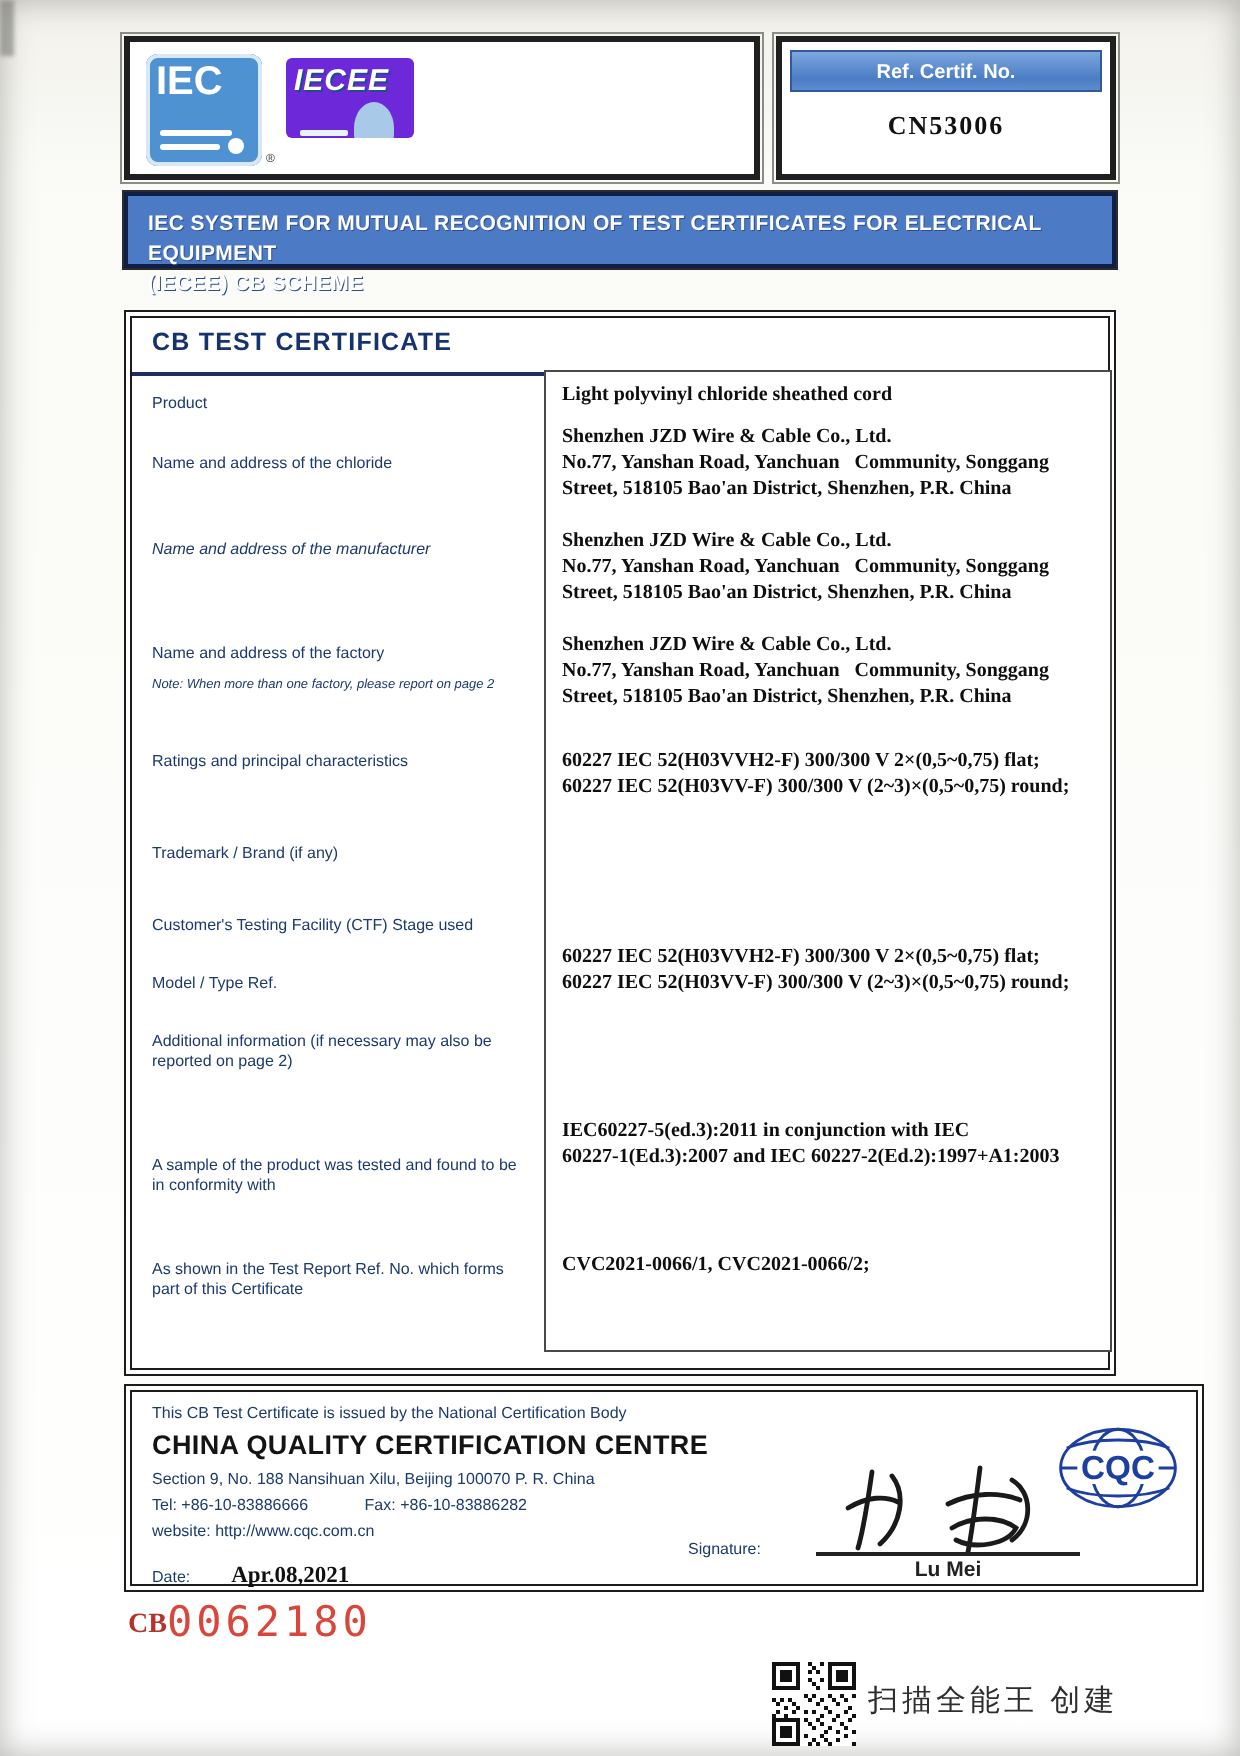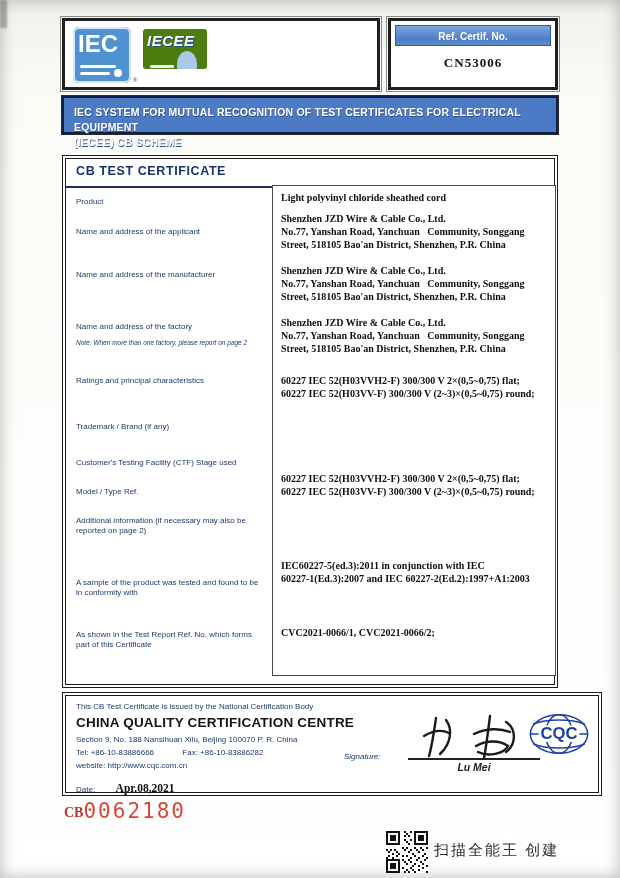--- a/index.html
+++ b/index.html
@@ -7,26 +7,26 @@
   .page{ position:relative; width:620px; height:878px; margin:0 auto; overflow:hidden;
          background:linear-gradient(180deg,#f2f1ec 0%,#fafaf6 10%,#fdfdfb 55%,#ffffff 100%);
          box-shadow:inset 0 0 16px rgba(55,55,50,.35); }
   .smudge{ position:absolute; left:0; top:306; width:7px; height:28px; background:#6a6a64; opacity:.5; filter:blur(1px); }
 
   
   .logo-box{ position:absolute; left:62px; top:18px; width:318px; height:72px; background:#fff;
              border:3px solid #1f1f1f; outline:1px solid #8c8c86; outline-offset:1px; }
   .iec{ position:absolute; left:8px; top:6px; width:58px; height:56px; background:#4e92d2; border-radius:6px;
         box-shadow:inset 0 0 0 2px #d9e7f6, inset 0 0 0 5px #4e92d2; }
-  .iec .txt{ position:absolute; left:5px; top:3px; color:#fff; font-weight:bold; font-size:24px; letter-spacing:0; }
+  .iec .txt{ position:absolute; left:5px; top:3px; color:#fff; font-weight:bold; font-size:20px; letter-spacing:0; }
   .iec .bar1{ position:absolute; left:7px; bottom:15px; width:36px; height:3.5px; background:#fff; border-radius:2px; }
   .iec .bar2{ position:absolute; left:7px; bottom:8px; width:30px; height:3.5px; background:#fff; border-radius:2px; }
   .iec .dot{ position:absolute; right:9px; bottom:6px; width:8px; height:8px; background:#fff; border-radius:50%; }
   .reg{ position:absolute; left:68px; top:56px; font-size:6px; color:#333; }
-  .iecee{ position:absolute; left:78px; top:8px; width:64px; height:40px; background:#4d7c0f; border-radius:3px; overflow:hidden; }
+  .iecee{ position:absolute; left:78px; top:8px; width:64px; height:40px; background:#6d28d9; border-radius:3px; overflow:hidden; }
   .iecee .txt{ position:absolute; left:4px; top:3px; color:#fff; font-weight:bold; font-style:italic; font-size:15px;
                text-shadow:1px 1px 0 #1d4e86; letter-spacing:.5px; }
   .iecee .bulb{ position:absolute; left:34px; top:22px; width:20px; height:26px; background:#a9c9e9; border-radius:50% 50% 40% 40%; }
   .iecee .b{ position:absolute; left:7px; height:2.5px; background:#e9f1fa; width:24px; border-radius:1px; }
   .iecee .b1{ top:36px; } .iecee .b2{ top:41px; } .iecee .b3{ top:46px; width:30px; }
 
   .ref-box{ position:absolute; left:388px; top:18px; width:170px; height:72px; background:#fff;
             border:3px solid #1f1f1f; outline:1px solid #8c8c86; outline-offset:1px; }
   .ref-head{ margin:4px; height:21px; line-height:21px; text-align:center; color:#fff; font-weight:bold; font-size:10px;
              background:linear-gradient(180deg,#7ca7de 0%,#4c7dc5 70%,#5c8cce 100%); border:1px solid #33599a; }
@@ -39,42 +39,42 @@
            line-height:1.45; padding:7px 10px; white-space:pre-line; letter-spacing:.2px;
            text-shadow:.5px .5px 0 #2c4d8c; }
 
   
   .main-box{ position:absolute; left:62px; top:155px; width:496px; height:533px; background:#fff;
              border:4px double #1c1c1c; }
   .cert-title{ position:absolute; left:10px; top:5px; color:#17336e; font-weight:bold; font-size:12.5px; letter-spacing:.6px; }
   .title-rule{ position:absolute; left:0; top:27px; width:100%; border-top:2px solid #1c2f5e; }
   .lbl{ position:absolute; left:10px; width:188px; color:#1c3a6e; font-size:8px; line-height:1.25; }
   .lbl-note{ position:absolute; left:10px; width:188px; color:#1c3a6e; font-size:6.5px; font-style:italic; }
-  .l1{ top:38px; } .l2{ top:68px; } .l3{ top:111px; } .l4{ top:163px; } .n4{ top:180px; }
+  .l1{ top:38px; } .l2{ top:68px; } .l3{ top:111px;font-style:italic; } .l4{ top:163px; } .n4{ top:180px; }
   .l5{ top:217px; } .l6{ top:263px; } .l7{ top:299px; } .l8{ top:328px; } .l9{ top:357px; }
   .l10{ top:419px; } .l11{ top:471px; }
   .value-box{ position:absolute; left:206px; top:26px; width:284px; height:491px; border:1px solid #4a4a4a; background:#fff; }
   .val{ position:absolute; left:8px; width:268px; font-family:"Liberation Serif", serif; font-weight:bold;
         font-size:10px; line-height:1.32; color:#0e0e0e; white-space:pre-line; }
   .v1{ top:5px; } .v2{ top:26px; } .v3{ top:78px; } .v4{ top:130px; } .v5{ top:188px; }
   .v6{ top:286px; } .v7{ top:328px; } .v8{ top:373px; } .v9{ top:440px; }
 
   
   .footer-box{ position:absolute; left:62px; top:692px; width:540px; height:104px; background:#fff;
                border:4px double #1c1c1c; }
   .issued{ position:absolute; left:10px; top:6px; color:#1c3a6e; font-size:8px; }
   .org{ position:absolute; left:10px; top:19px; color:#141414; font-weight:bold; font-size:13.5px; letter-spacing:.2px; }
   .addr{ position:absolute; left:10px; top:39px; color:#1c3a6e; font-size:8px; }
   .telfax{ position:absolute; left:10px; top:52px; color:#1c3a6e; font-size:8px; }
   .telfax .fax{ margin-left:26px; }
   .web{ position:absolute; left:10px; top:65px; color:#1c3a6e; font-size:8px; }
   .date-row{ position:absolute; left:10px; top:82px; }
   .date-lbl{ color:#1c3a6e; font-size:8px; }
   .date-val{ margin-left:16px; font-family:"Liberation Serif", serif; font-weight:bold; font-size:11.5px; color:#111; }
-  .sig-wrap{ position:absolute; left:270px; top:18px; width:220px; height:64px;font-style:italic; }
+  .sig-wrap{ position:absolute; left:270px; top:36px; width:220px; height:64px; }
   .sig-lbl{ position:absolute; left:8px; top:38px; color:#1c3a6e; font-size:8px; }
   .sig-svg{ position:absolute; left:80px; top:-4px; }
   .sig-line{ position:absolute; left:72px; top:44px; width:132px; border-top:2px solid #222; }
   .sig-name{ position:absolute; left:72px; top:47px; width:132px; text-align:center; font-weight:bold; font-size:10.5px; color:#222; }
   .cqc-logo{ position:absolute; right:8px; top:16px; }
 
   
   .cb-row{ position:absolute; left:64px; top:799px; display:flex; align-items:flex-end; gap:0; }
   .cb-prefix{ font-family:"Liberation Serif", serif; font-weight:bold; font-size:14px; color:#b3342c; padding-bottom:2px; }
   .cb-value{ font-family:"DejaVu Sans Mono", monospace; font-size:21px; letter-spacing:2px; color:#d8463c; }
@@ -110,21 +110,21 @@
   </div>
 
   <div class="banner">IEC SYSTEM FOR MUTUAL RECOGNITION OF TEST CERTIFICATES FOR ELECTRICAL EQUIPMENT
 (IECEE) CB SCHEME</div>
 
   <div class="main-box">
     <div class="cert-title">CB TEST CERTIFICATE</div>
     <div class="title-rule"></div>
 
     <div class="lbl l1">Product</div>
-    <div class="lbl l2">Name and address of the applicant</div>
+    <div class="lbl l2">Name and address of the chloride</div>
     <div class="lbl l3">Name and address of the manufacturer</div>
     <div class="lbl l4">Name and address of the factory</div>
     <div class="lbl-note n4">Note: When more than one factory, please report on page 2</div>
     <div class="lbl l5">Ratings and principal characteristics</div>
     <div class="lbl l6">Trademark / Brand (if any)</div>
     <div class="lbl l7">Customer's Testing Facility (CTF) Stage used</div>
     <div class="lbl l8">Model / Type Ref.</div>
     <div class="lbl l9">Additional information (if necessary may also be reported on page 2)</div>
     <div class="lbl l11">As shown in the Test Report Ref. No. which forms part of this Certificate</div>
     <div class="lbl l10">A sample of the product was tested and found to be in conformity with</div>

